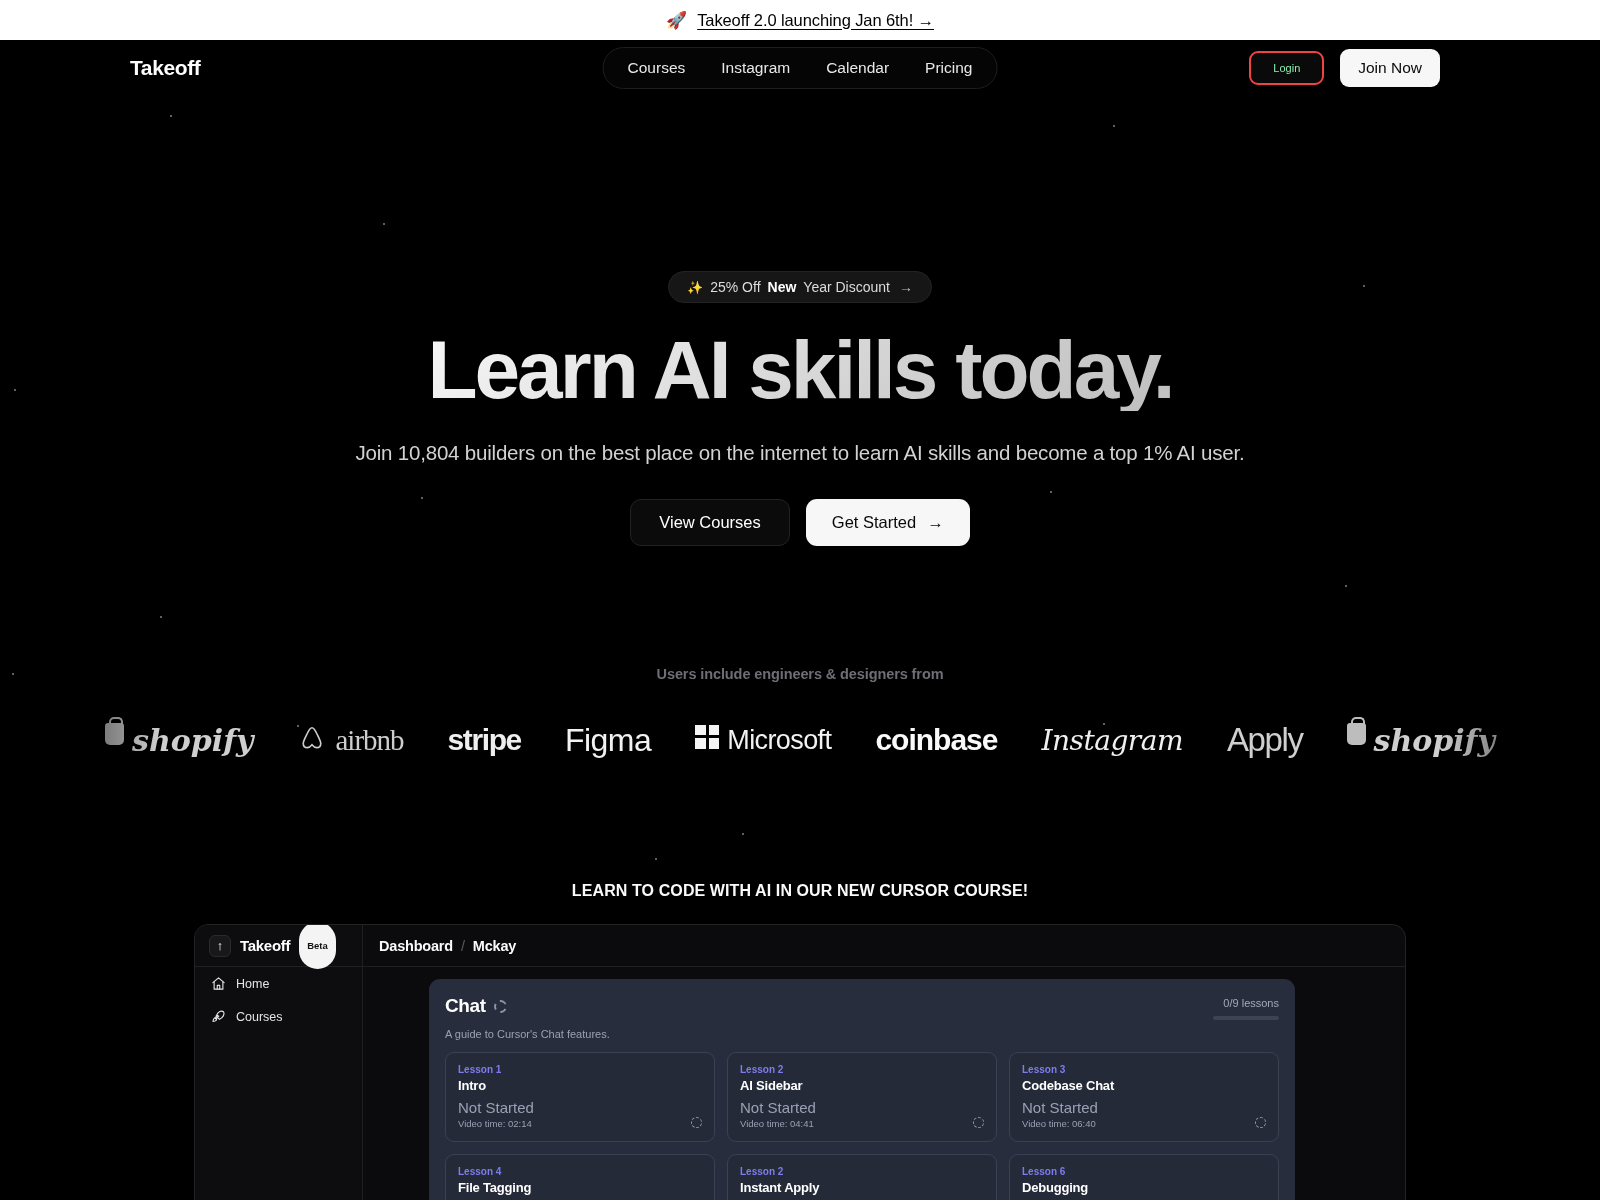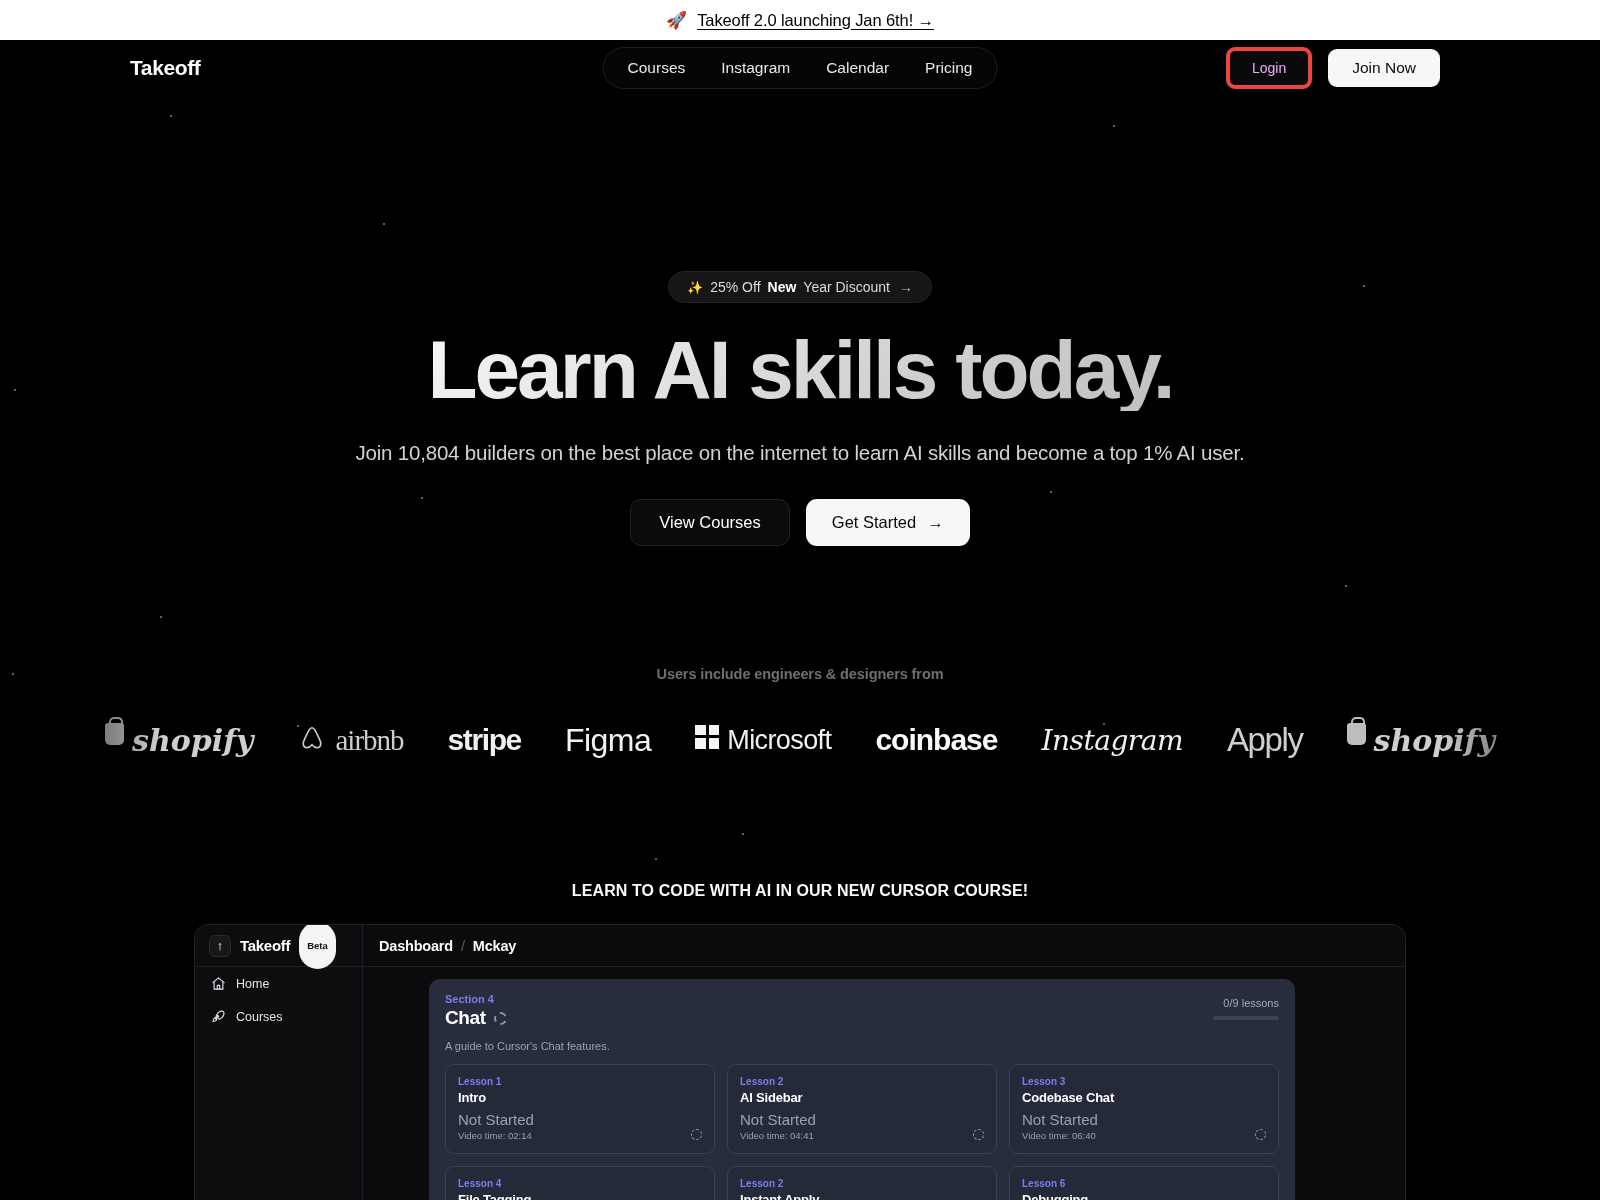--- a/index.html
+++ b/index.html
@@ -67,34 +67,34 @@
   }
   .hdr-right {
     margin-left: auto;
     display: flex;
     align-items: center;
     gap: 16px;
     margin-right: 130px;
   }
   .btn-login {
     background: #0a0a0a;
-    color: #f0abfc;
-    border: 4px solid #ef4444;
+    color: #86efac;
+    border: 2px solid #ef4444;
     border-radius: 9px;
     padding: 9px 22px;
-    font-size: 14px;
+    font-size: 11px;
     cursor: pointer;
     font-family: inherit;
   }
   .btn-join {
     background: #f7f7f7;
     color: #0a0a0a;
     border: none;
     border-radius: 9px;
-    padding: 10px 24px;
+    padding: 10px 18px;
     font-size: 15.5px;
     cursor: pointer;
     font-family: inherit;
   }
 
   
   .hero {
     position: relative;
     text-align: center;
     padding-top: 176px;
@@ -458,21 +458,20 @@
       <div class="dash-crumb">
         <span>Dashboard</span>
         <span class="sep">/</span>
         <span>Mckay</span>
       </div>
 
       <div class="dash-body">
         <div class="sec-card">
           <div class="sec-head">
             <div class="sec-left">
-              <div class="sec-kicker">Section 4</div>
               <div class="sec-title">
                 <span>Chat</span>
                 <span class="dash-circle"></span>
               </div>
               <div class="sec-desc">A guide to Cursor's Chat features.</div>
             </div>
             <div class="sec-right">
               <div class="sec-count">0/9 lessons</div>
               <div class="prog-track"></div>
             </div>

